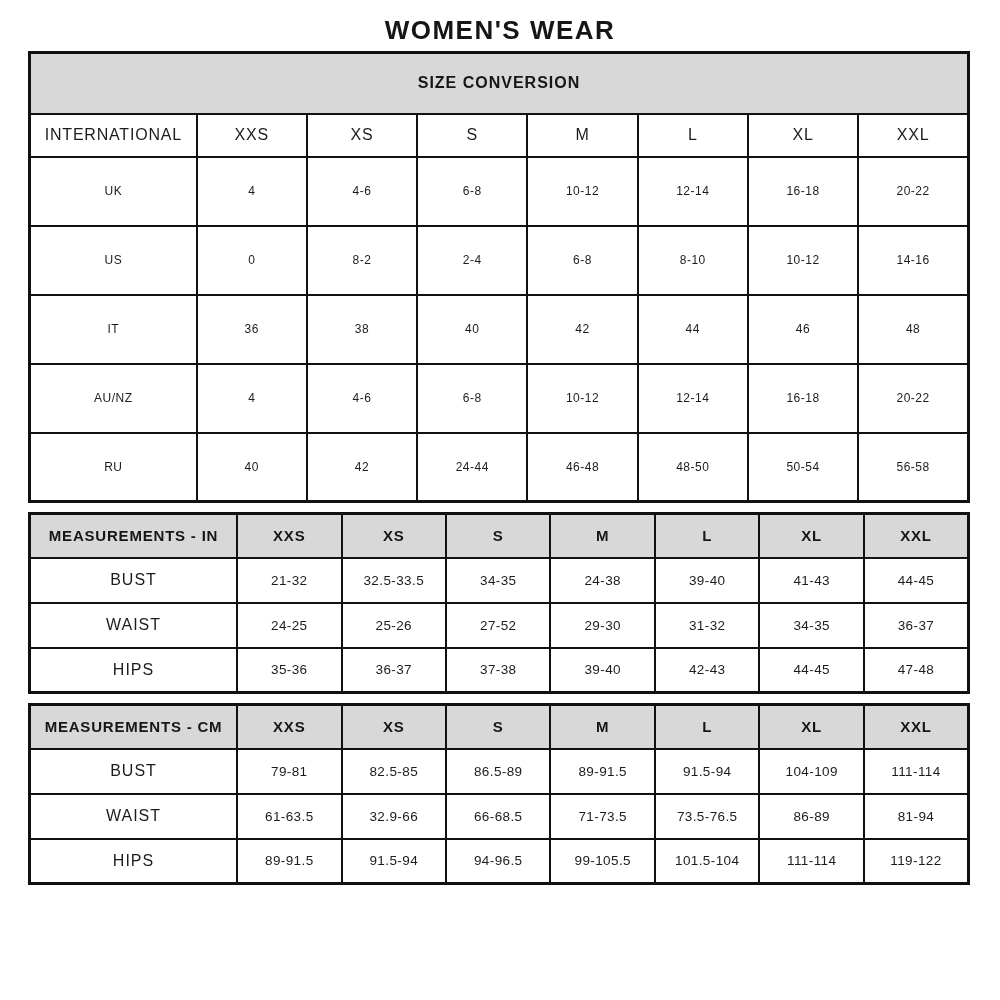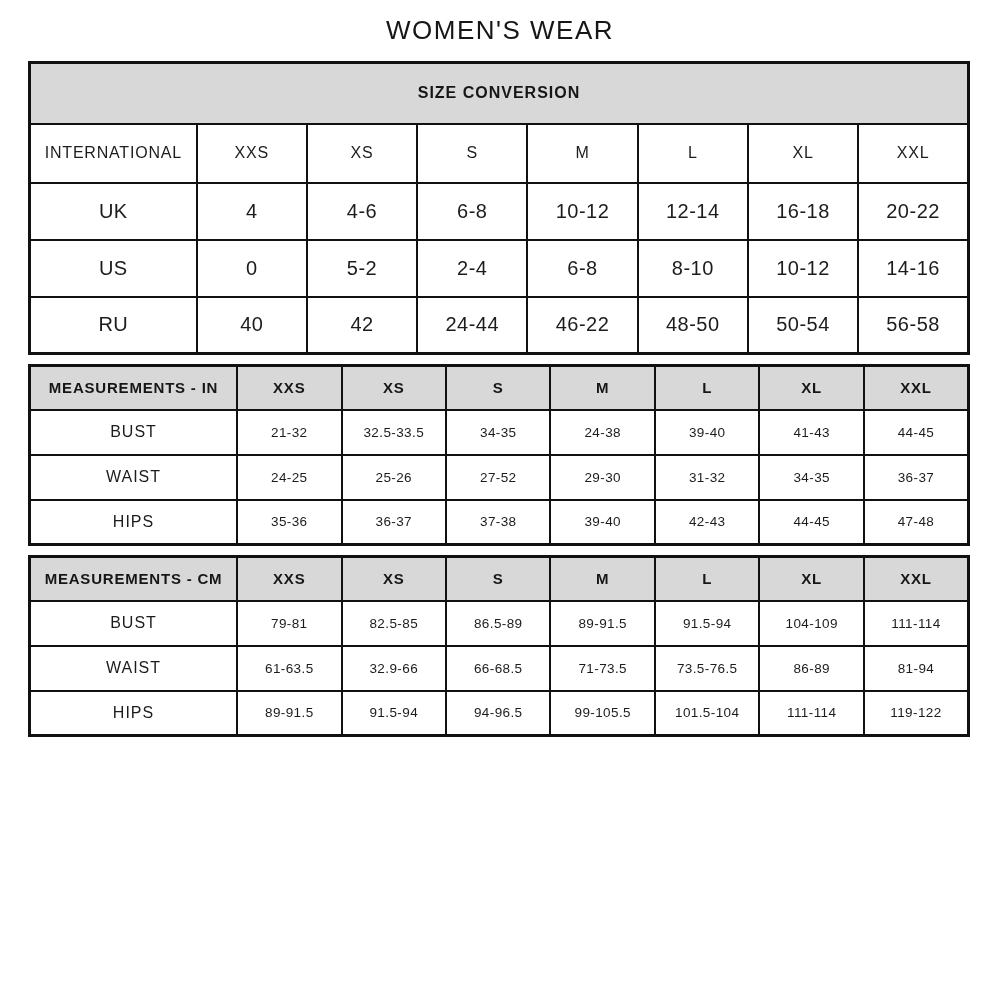--- a/index.html
+++ b/index.html
@@ -17,58 +17,58 @@
     width: 1000px;
     height: 1000px;
     overflow: hidden;
   }
   .page-title {
     margin: 0;
     padding-top: 15px;
     height: 47px;
     text-align: center;
     font-size: 26px;
-    font-weight: normal;
+    font-weight: bold;
     letter-spacing: 1.5px;
     color: #161616;
   }
   table {
     width: 942px;
     margin: 0 auto 0 28px;
     border-collapse: collapse;
     table-layout: fixed;
     border: 3px solid #111111;
   }
   th, td {
     border: 2px solid #111111;
     text-align: center;
     vertical-align: middle;
     padding: 0 2px;
     overflow: hidden;
     white-space: nowrap;
   }
   
-  .tbl-size { margin-top: 14px; }
+  .tbl-size { margin-top: 4px; }
   .tbl-size .caption-row th {
     height: 61px;
     background: #d8d8d8;
     font-size: 16px;
     font-weight: bold;
     letter-spacing: 1px;
     color: #161616;
   }
   .tbl-size .head-row td {
-    height: 59px;
+    height: 43px;
     font-size: 16px;
     font-weight: normal;
     letter-spacing: 0.8px;
   }
   .tbl-size .data-row td {
-    height: 57px;
-    font-size: 20px;
+    height: 69px;
+    font-size: 12px;
     font-weight: normal;
     letter-spacing: 0.5px;
   }
   .tbl-size col.c-label { width: 17.8%; }
   .tbl-size col.c-size  { width: 11.742%; }
 
   
   .tbl-meas { margin-top: 9px; }
   .tbl-meas .head-row th {
     height: 44px;
@@ -129,33 +129,53 @@
       <td>4-6</td>
       <td>6-8</td>
       <td>10-12</td>
       <td>12-14</td>
       <td>16-18</td>
       <td>20-22</td>
     </tr>
     <tr class="data-row">
       <td class="row-label">US</td>
       <td>0</td>
-      <td>5-2</td>
+      <td>8-2</td>
       <td>2-4</td>
       <td>6-8</td>
       <td>8-10</td>
       <td>10-12</td>
       <td>14-16</td>
     </tr>
     <tr class="data-row">
+      <td class="row-label">IT</td>
+      <td>36</td>
+      <td>38</td>
+      <td>40</td>
+      <td>42</td>
+      <td>44</td>
+      <td>46</td>
+      <td>48</td>
+    </tr>
+    <tr class="data-row">
+      <td class="row-label">AU/NZ</td>
+      <td>4</td>
+      <td>4-6</td>
+      <td>6-8</td>
+      <td>10-12</td>
+      <td>12-14</td>
+      <td>16-18</td>
+      <td>20-22</td>
+    </tr>
+    <tr class="data-row">
       <td class="row-label">RU</td>
       <td>40</td>
       <td>42</td>
       <td>24-44</td>
-      <td>46-22</td>
+      <td>46-48</td>
       <td>48-50</td>
       <td>50-54</td>
       <td>56-58</td>
     </tr>
   </tbody>
     </table>
 
   <table class="tbl-meas">
     <colgroup>
       <col class="c-label">

